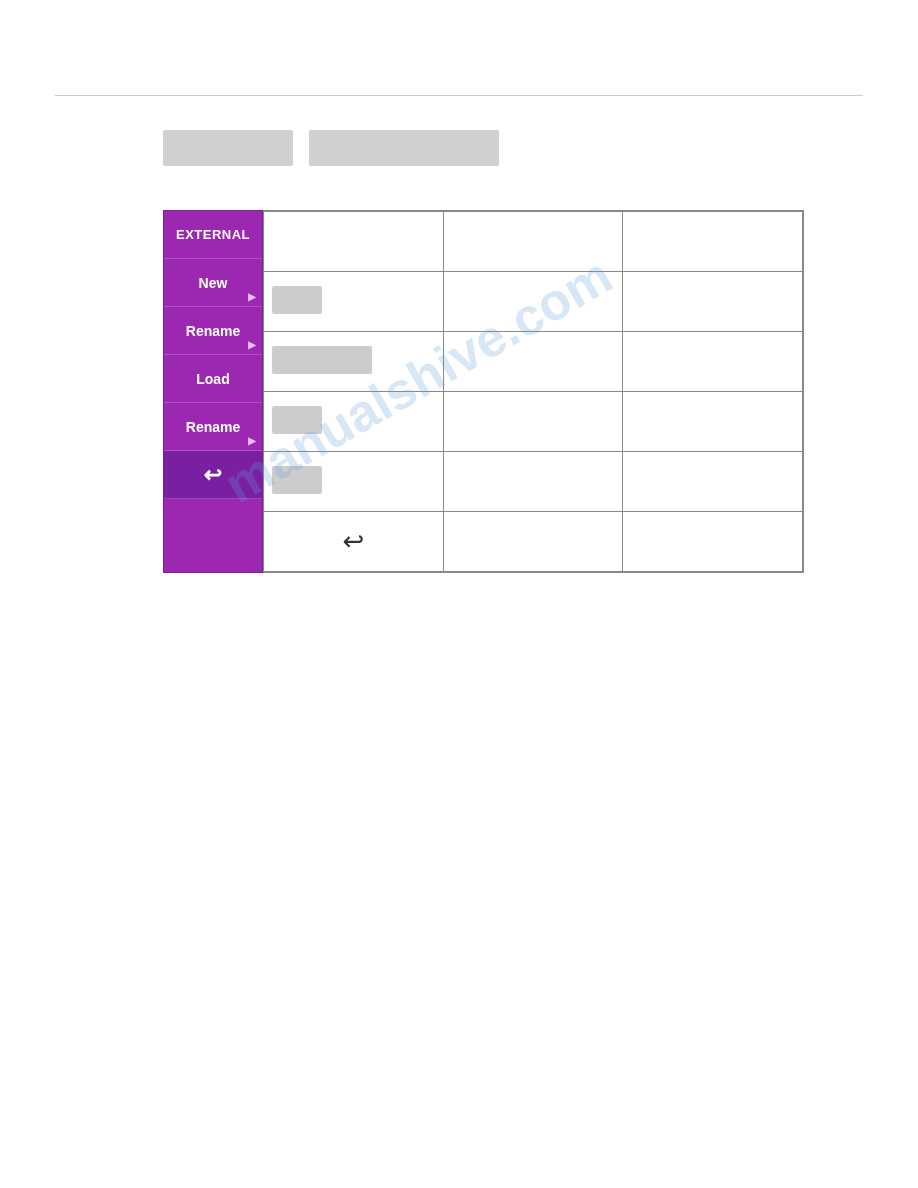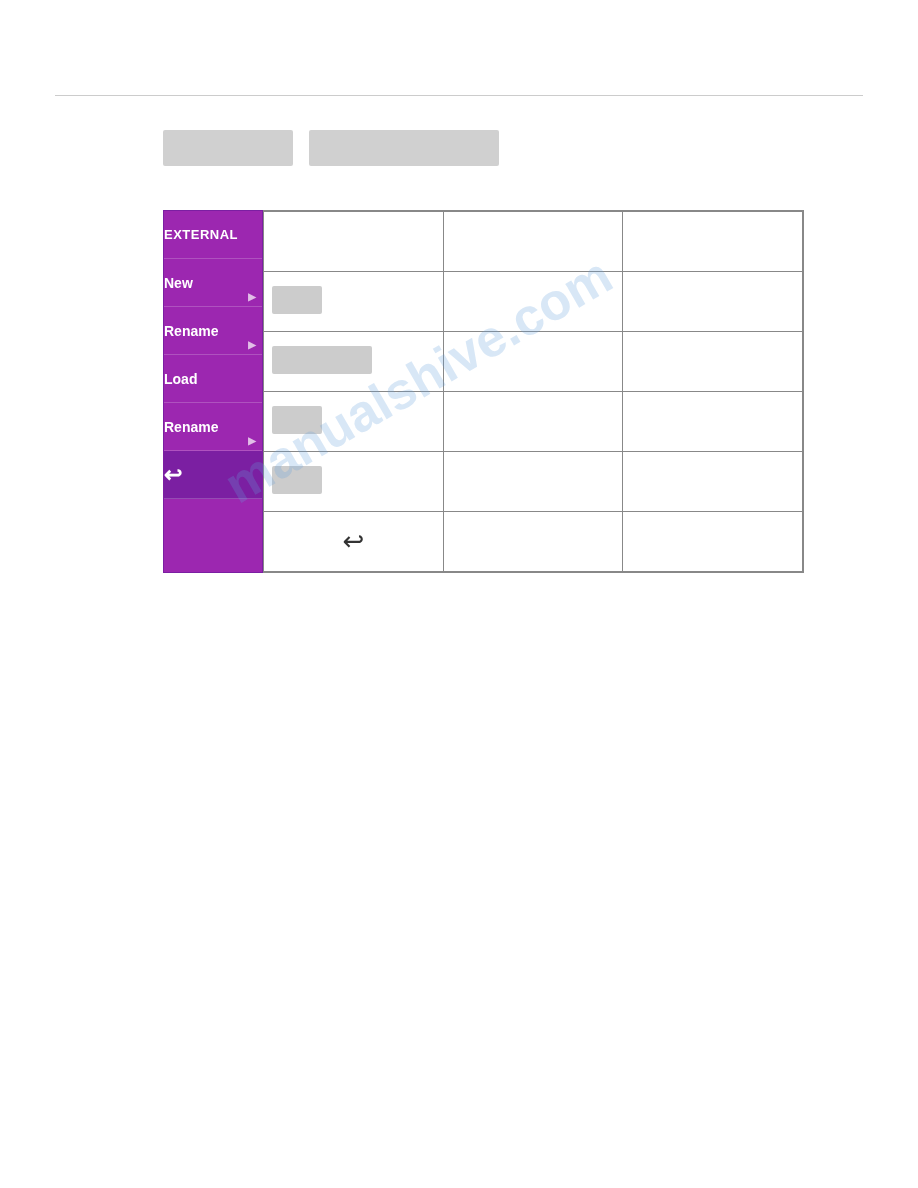--- a/index.html
+++ b/index.html
@@ -87,20 +87,21 @@
       text-align: center;
       color: #ffffff;
       font-size: 14px;
       font-weight: bold;
       cursor: pointer;
       border-bottom: 1px solid rgba(255,255,255,0.2);
       position: relative;
       min-height: 48px;
       display: flex;
       align-items: center;
+      justify-content: center;
     }
 
     .sidebar-item.external {
       background: #9c27b0;
       font-size: 13px;
       letter-spacing: 0.5px;
     }
 
     .sidebar-item .arrow {
       position: absolute;

